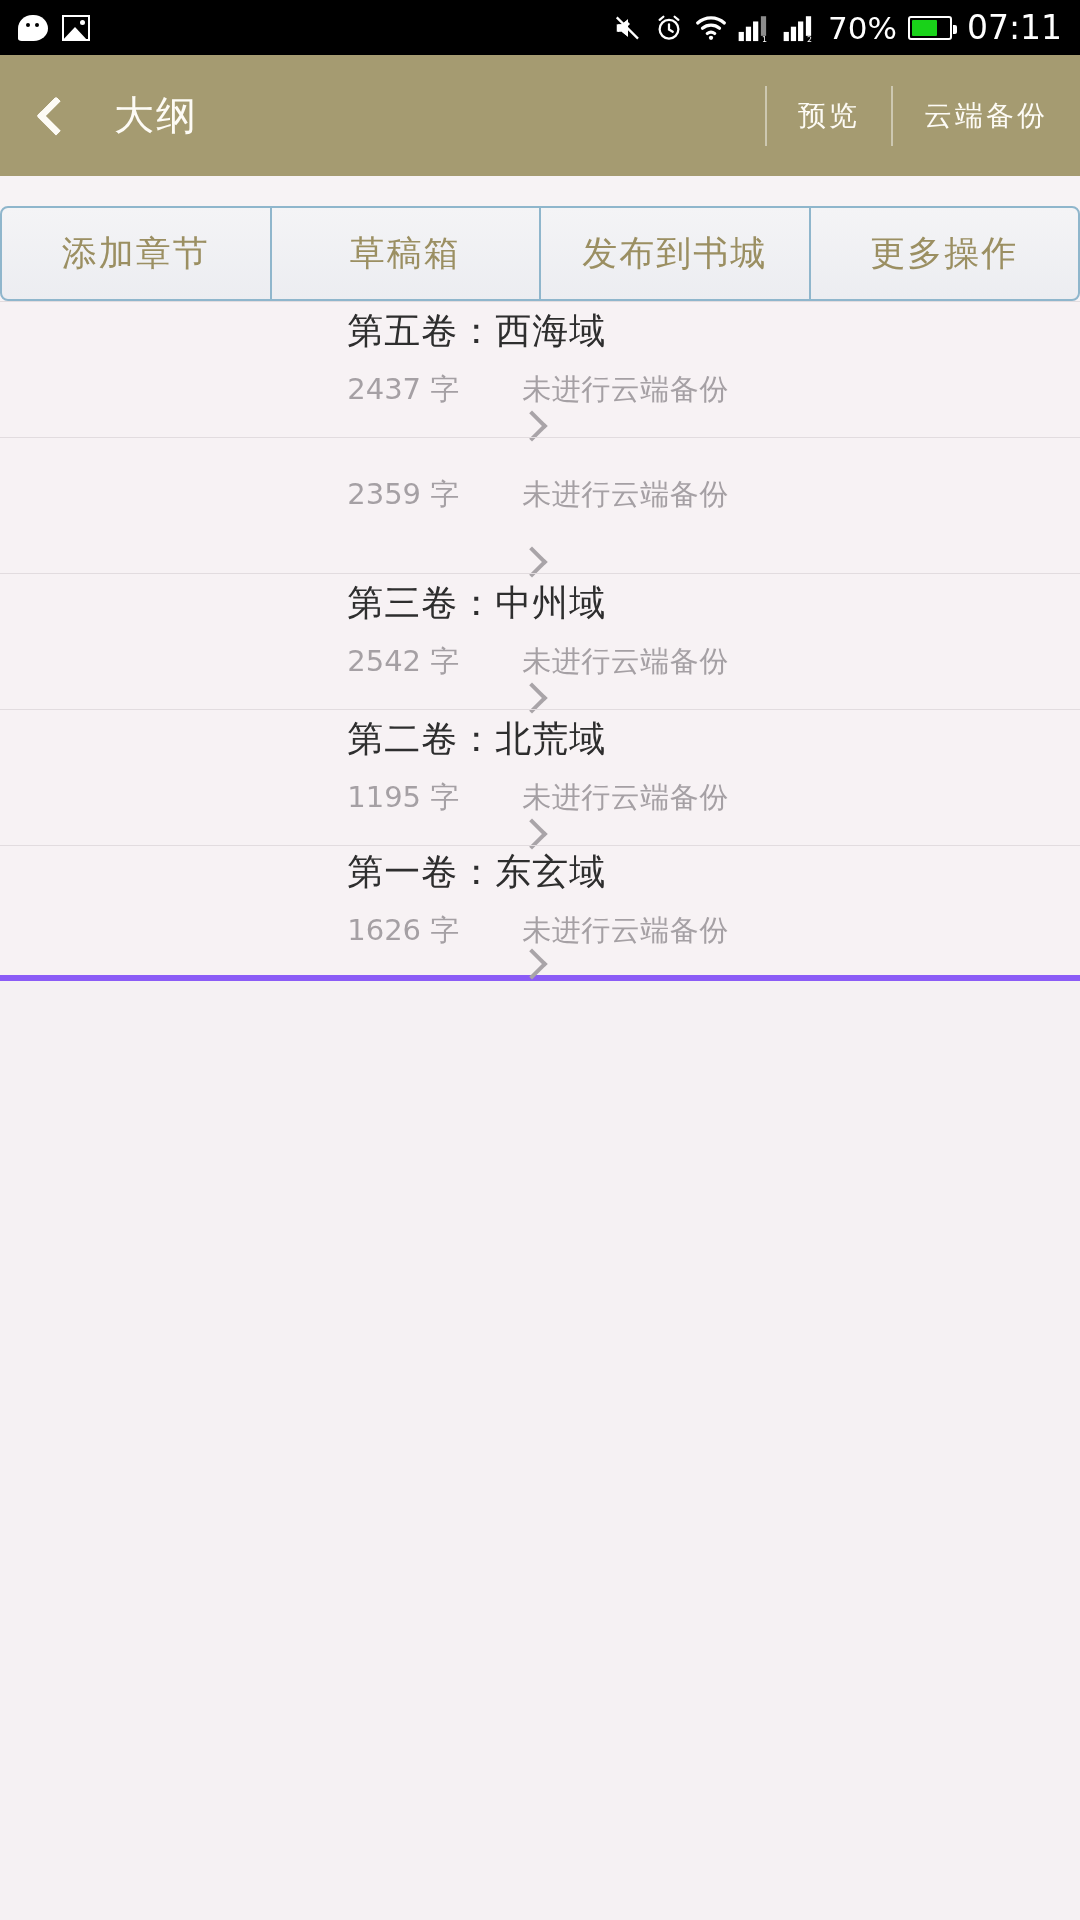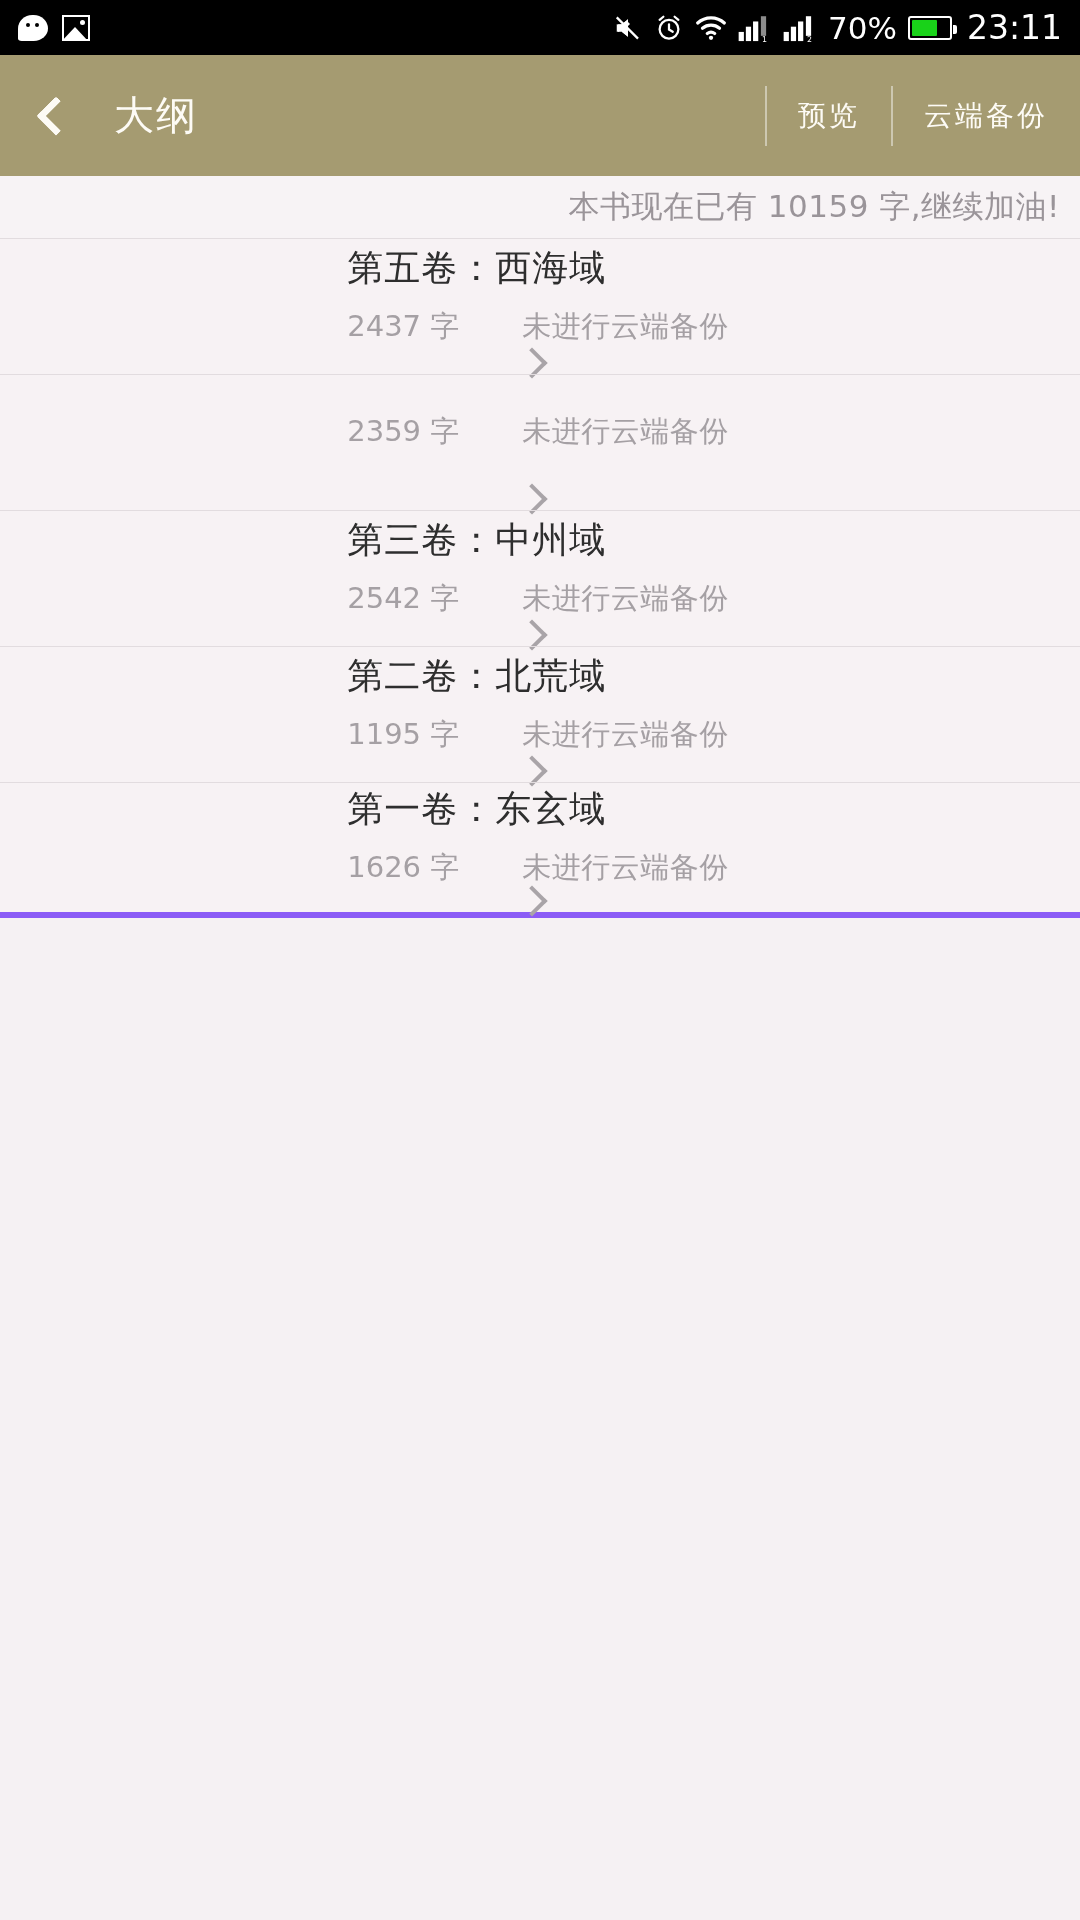--- a/index.html
+++ b/index.html
@@ -216,42 +216,47 @@
         <rect x="0.5" y="14" width="4" height="7" fill="#fff"></rect>
         <rect x="6" y="10" width="4" height="11" fill="#fff"></rect>
         <rect x="11.5" y="6" width="4" height="15" fill="#fff"></rect>
         <rect x="17.5" y="2" width="4" height="15" fill="#fff"></rect>
         <text x="18.3" y="21.5" font-size="6" fill="#fff" font-family="DejaVu Sans">2</text>
       </svg>
       <span class="sb-text">70%</span>
       <span class="battery">
         <span class="battery-fill" id="battery-fill" style="width:70%"></span>
       </span>
-      <span class="sb-clock">23:11</span>
+      <span class="sb-clock">07:11</span>
     </div>
   </div>
 
   <div class="header">
     <div class="back-btn">
       <span class="back-chevron"></span>
     </div>
     <span class="header-title">大纲</span>
     <div class="header-spacer"></div>
     <div class="header-actions">
       <span class="hdr-divider"></span>
       <span class="hdr-action">预览</span>
       <span class="hdr-divider"></span>
       <span class="hdr-action last">云端备份</span>
     </div>
   </div>
 
-
-  <div class="wordcount-bar">
-    <span class="wordcount-text">本书现在已有 10159 字,继续加油!</span>
+  <div class="btnrow-wrap">
+    <div class="btnrow">
+      <div class="tbtn">添加章节</div>
+      <div class="tbtn">草稿箱</div>
+      <div class="tbtn">发布到书城</div>
+      <div class="tbtn">更多操作</div>
+    </div>
   </div>
+
 
   <div class="list" id="volume-list">
       <div class="list-item">
         <div class="li-texts">
           <span class="li-title">第五卷：西海域</span>
           <span class="li-sub">
             <span class="li-count">2437 字</span>
             <span class="li-backup">未进行云端备份</span>
           </span>
         </div>

